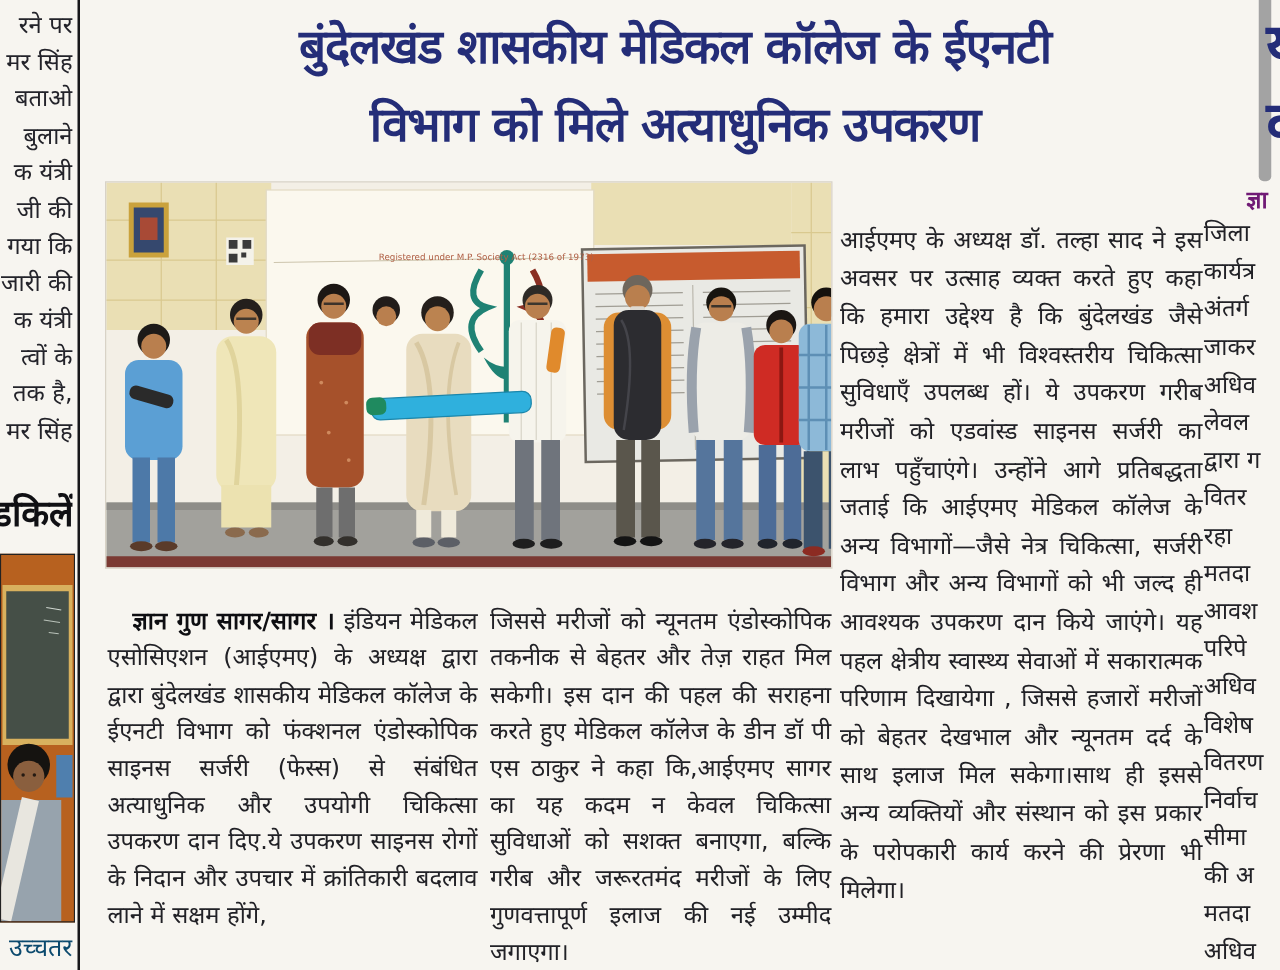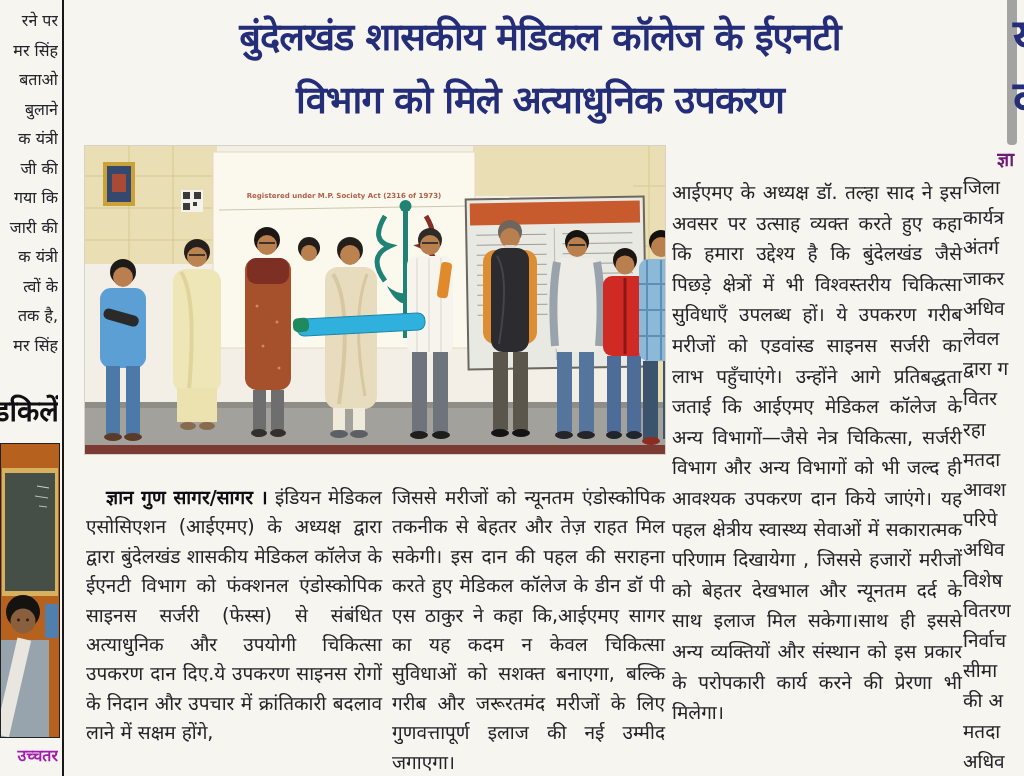--- a/index.html
+++ b/index.html
@@ -4,37 +4,37 @@
 <style>
   html,body{margin:0;padding:0;}
   body{
     width:1024px;height:776px;position:relative;overflow:hidden;
     background:#f7f5f0;
     font-family:"DejaVu Sans","Liberation Sans",sans-serif;
     color:#1e1e20;
   }
   .abs{position:absolute;}
   
-  #left-strip{left:0;top:6px;width:58px;text-align:right;font-size:16px;line-height:29.5px;color:#23232a;overflow:hidden;}
+  #left-strip{left:0;top:6px;width:58px;text-align:right;font-size:19px;line-height:29.5px;color:#23232a;overflow:hidden;}
   #left-strip span{display:block;white-space:nowrap;}
   #left-rule{left:62px;top:0;width:2px;height:776px;background:#17171a;}
   #left-heading{left:-6px;top:390px;width:64px;text-align:right;font-size:29px;font-weight:bold;color:#101014;white-space:nowrap;overflow:hidden;}
   #student-photo{left:0;top:443px;width:58px;height:293px;border:1px solid #222;background:#b7611f;}
-  #left-bottom-frag{left:0;top:744px;width:58px;text-align:right;font-size:16px;color:#a21caf;white-space:nowrap;overflow:hidden;font-weight:bold;}
+  #left-bottom-frag{left:0;top:744px;width:58px;text-align:right;font-size:20px;color:#0c4a6e;white-space:nowrap;overflow:hidden;}
 
   
   #headline{left:70px;top:6px;width:940px;text-align:center;font-weight:bold;color:#242d78;}
   #headline .hl{font-size:38px;line-height:63px;letter-spacing:-1px;white-space:nowrap;}
 
   
   #photo{left:85px;top:146px;width:580px;height:308px;background:#f3efe6;outline:1px solid #d8d2c6;}
   .banner-text{position:absolute;left:130px;width:258px;text-align:center;color:#c23a28;font-weight:bold;}
   #banner-l1{top:12px;font-size:14.5px;letter-spacing:.5px;}
   #banner-l2{top:31px;font-size:11px;letter-spacing:1px;}
-  #banner-l3{top:46px;font-size:7px;color:#b06046;font-weight:bold;}
+  #banner-l3{top:56px;font-size:7px;color:#b06046;font-weight:normal;padding-left:45px;}
 
   
   .bodycol{font-size:19px;line-height:29.4px;text-align:justify;color:#212126;}
   #col1{left:86px;top:464px;width:296px;text-indent:20px;}
   #col2{left:392px;top:464px;width:273px;}
   #col3{left:672px;top:158px;width:290px;line-height:30.6px;}
   .byline{font-weight:bold;color:#0e0e12;}
 
   
   #right-bar{left:1007px;top:0;width:10px;height:145px;background:#a3a3a3;border-radius:0 0 4px 4px;}

